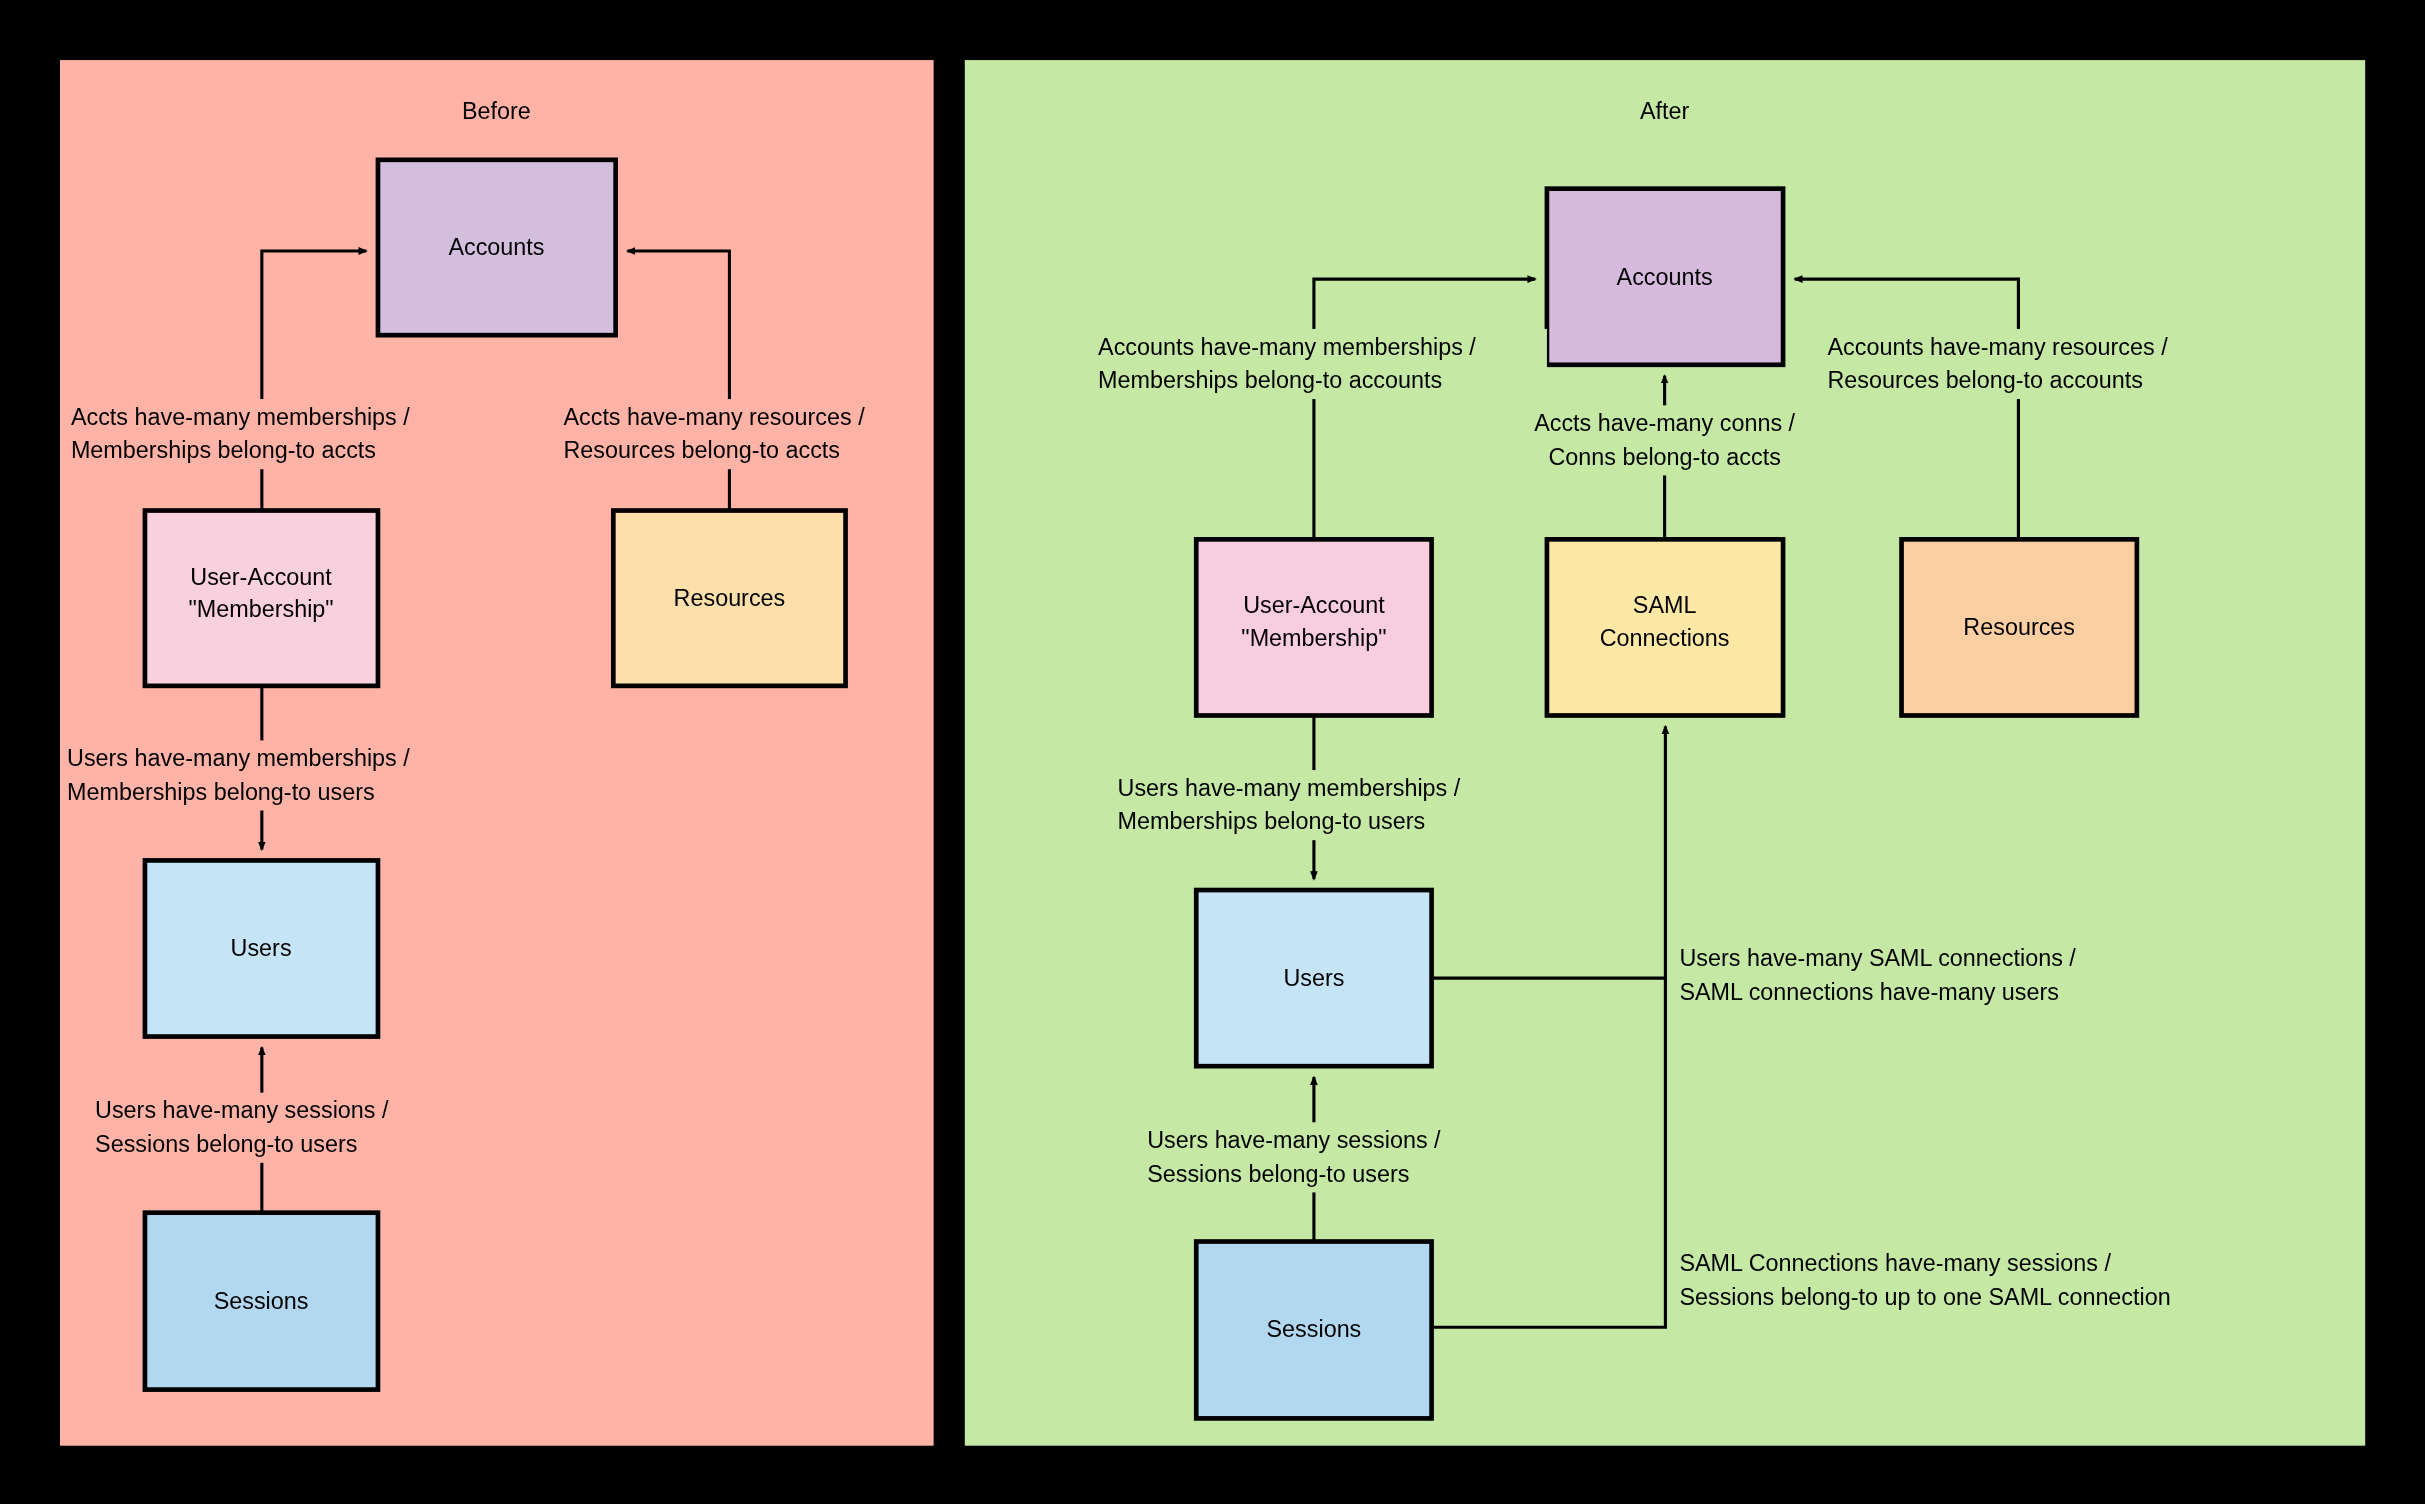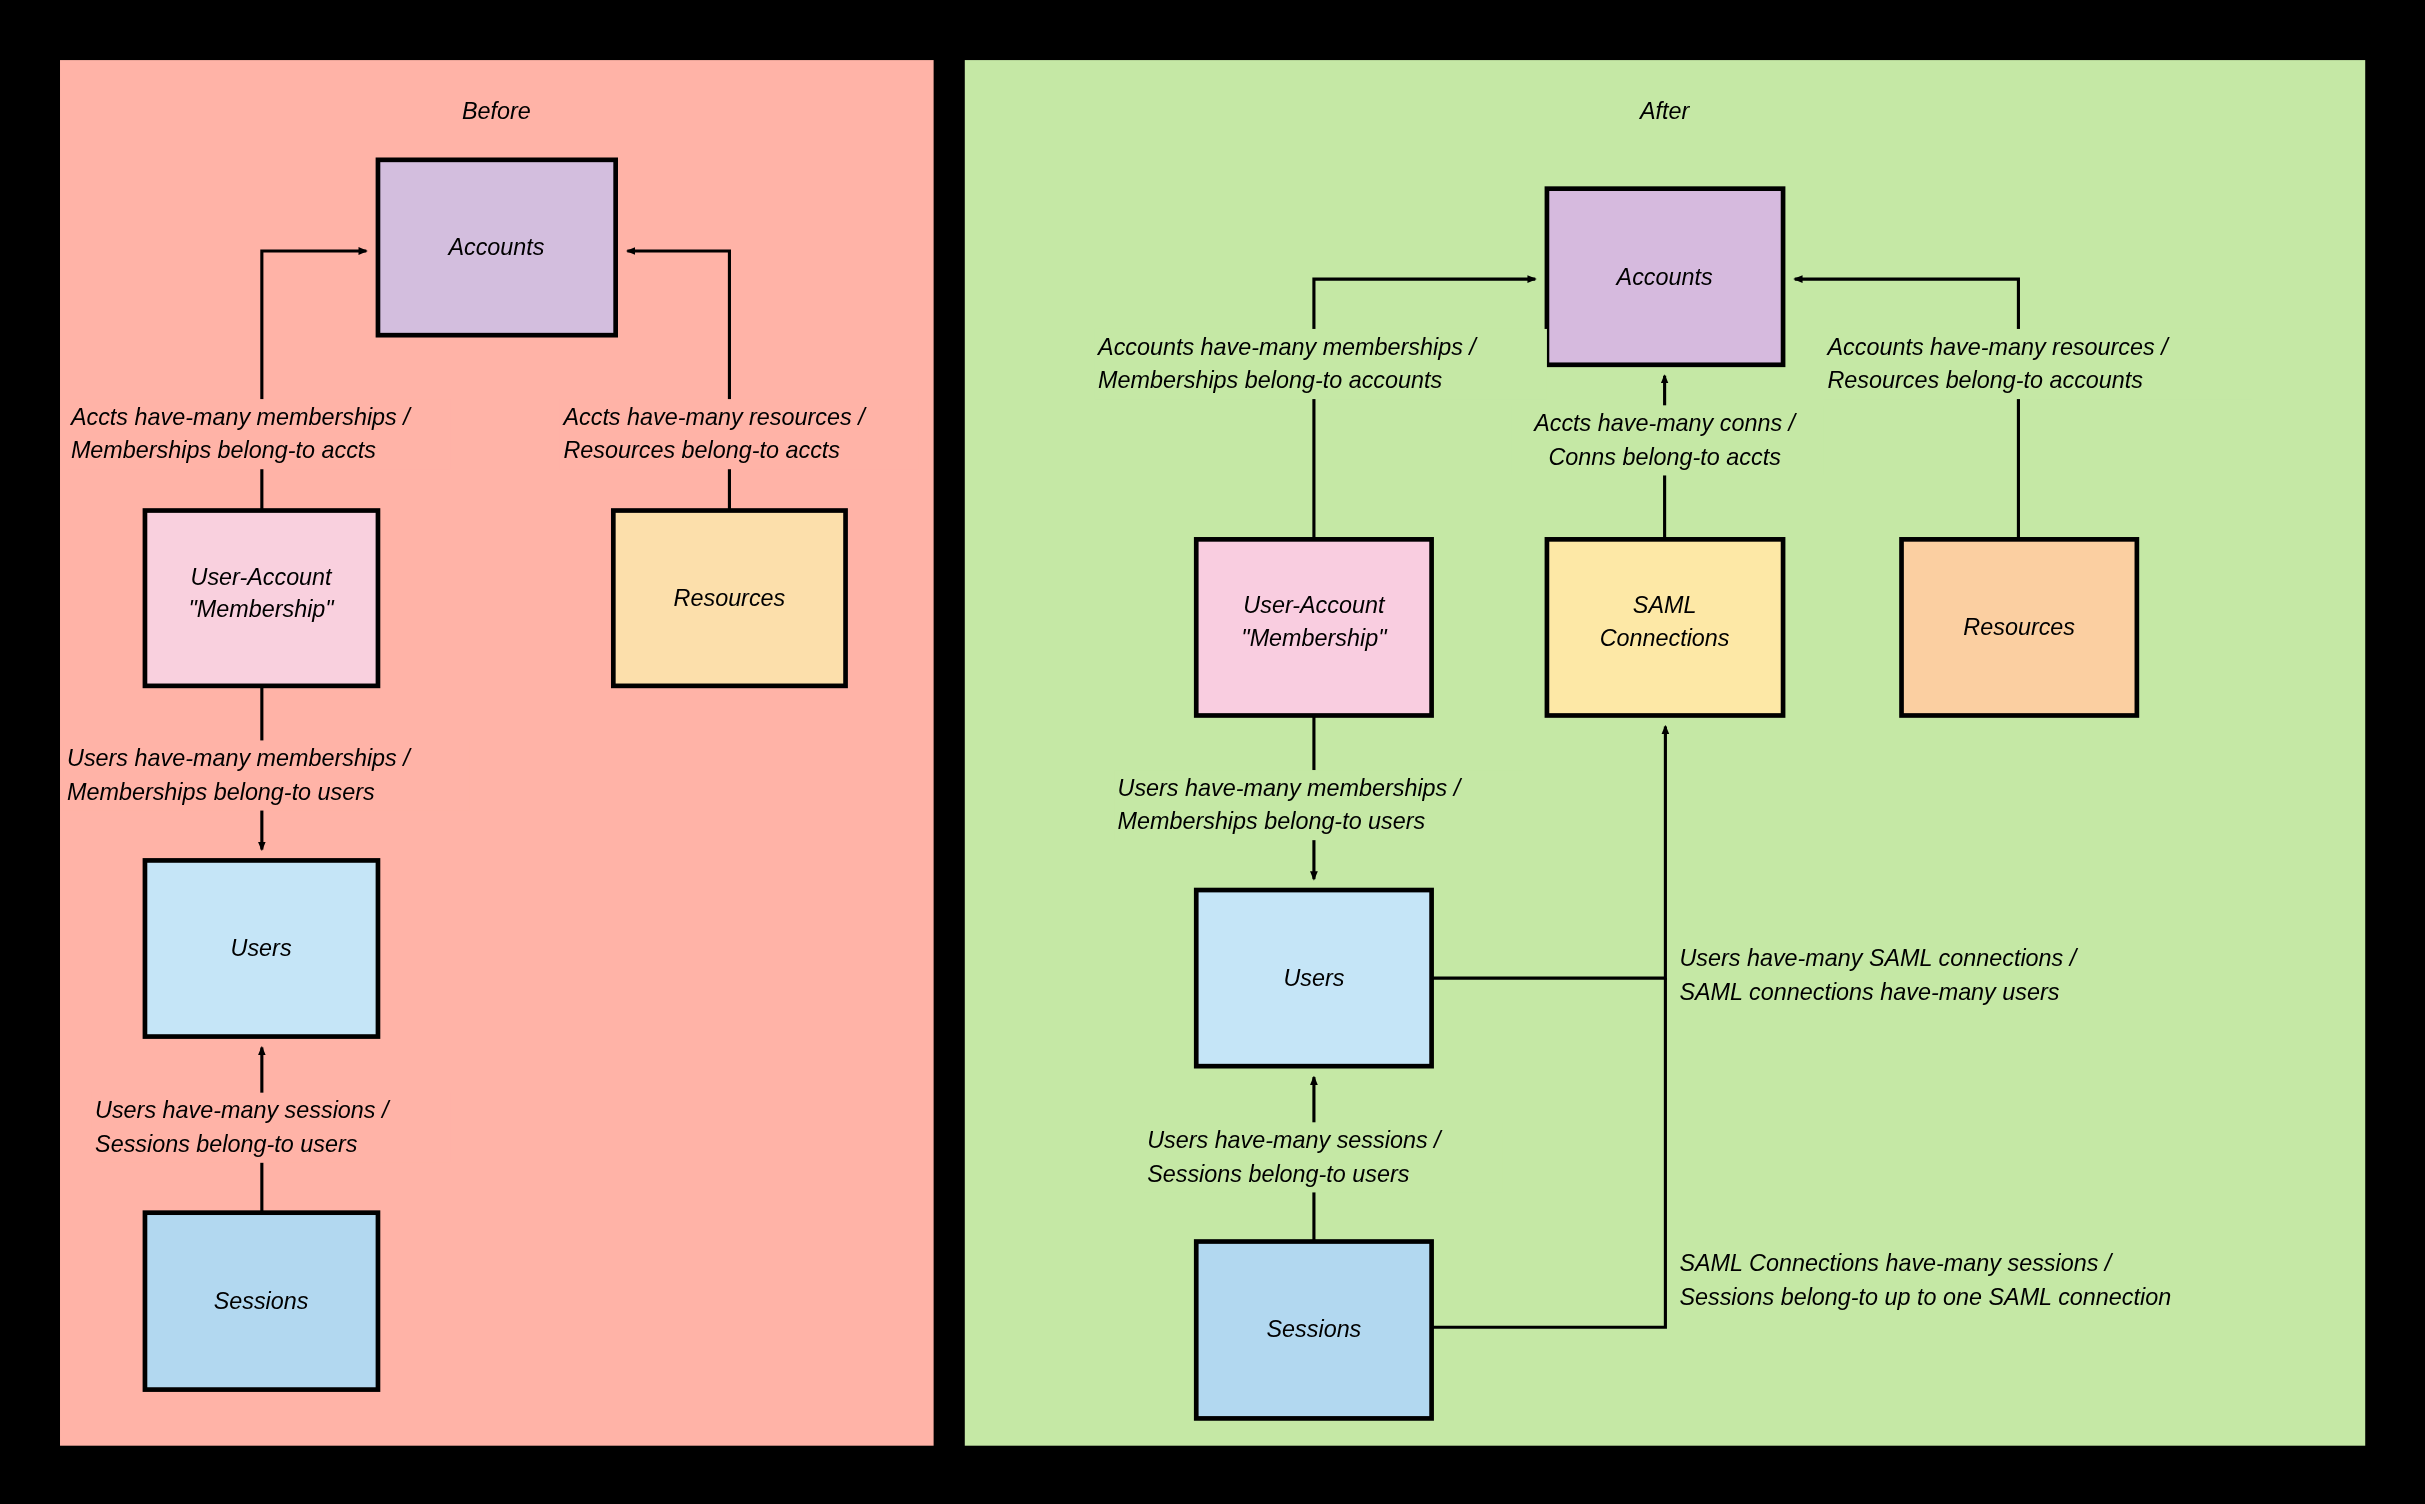--- a/index.html
+++ b/index.html
@@ -11,21 +11,20 @@
     width: 2426px;
     height: 1505px;
     overflow: hidden;
     font-family: "Liberation Sans", sans-serif;
   }
   #stage {
     position: relative;
     width: 1977px;
     height: 1505px;
     background: #000000;
-    font-style: italic;
   }
   svg.diagram {
     position: absolute;
     left: 0;
     top: 0;
     width: 2426px;
     height: 1505px;
     display: block;
   }
   .panel-title {

